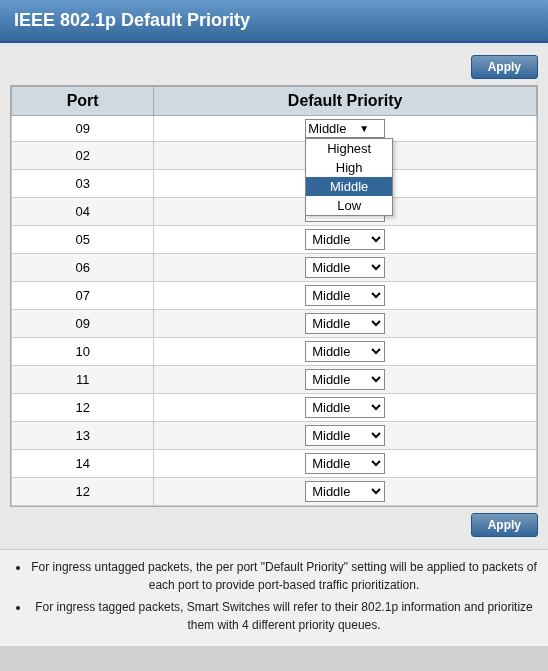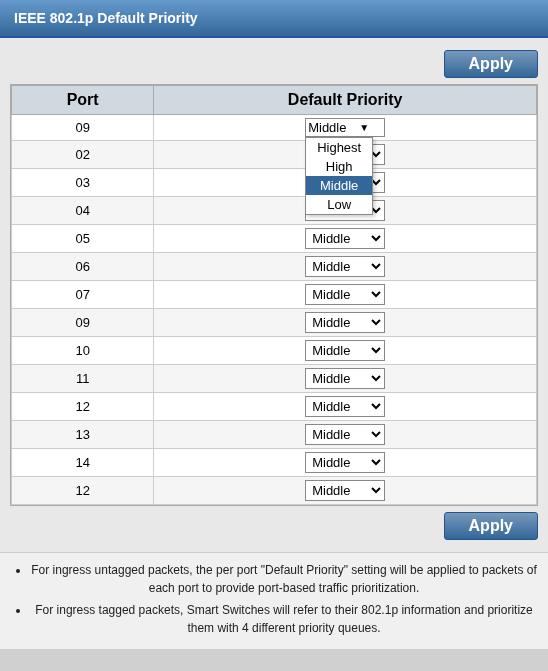--- a/index.html
+++ b/index.html
@@ -10,40 +10,40 @@
       width: 548px;
       min-height: 671px;
     }
     .main-container {
       width: 548px;
       background: #d0d0d0;
     }
     .header {
       background: linear-gradient(to bottom, #6699cc, #336699);
       color: white;
-      font-size: 14px;
+      font-size: 18px;
       font-weight: bold;
       padding: 10px 14px;
       border-bottom: 2px solid #2255aa;
     }
     .content-area {
       background: #e8e8e8;
       padding: 6px 10px;
     }
     .apply-bar-top {
       display: flex;
       justify-content: flex-end;
       padding: 6px 0 6px 0;
     }
     .apply-btn {
       background: linear-gradient(to bottom, #7799bb, #336699);
       color: white;
       border: 1px solid #225588;
-      padding: 4px 24px;
-      font-size: 16px;
+      padding: 4px 16px;
+      font-size: 12px;
       font-weight: bold;
       cursor: pointer;
       border-radius: 3px;
     }
     .table-wrapper {
       background: white;
       border: 1px solid #aaa;
       overflow: visible;
       position: relative;
     }
@@ -103,21 +103,21 @@
     .fake-select-display .arrow {
       font-size: 10px;
     }
     .dropdown-menu {
       position: absolute;
       top: 100%;
       left: 0;
       background: white;
       border: 1px solid #888;
       z-index: 100;
-      width: 68px;
+      width: 88px;
       box-shadow: 2px 2px 4px rgba(0,0,0,0.2);
     }
     .dropdown-menu .dd-item {
       padding: 2px 4px;
       font-size: 13px;
       cursor: pointer;
     }
     .dropdown-menu .dd-item.selected {
       background: #336699;
       color: white;

